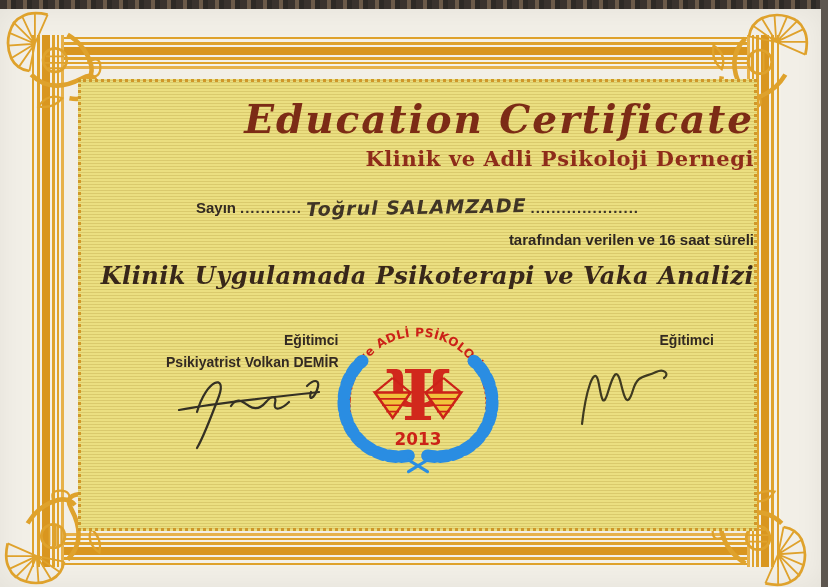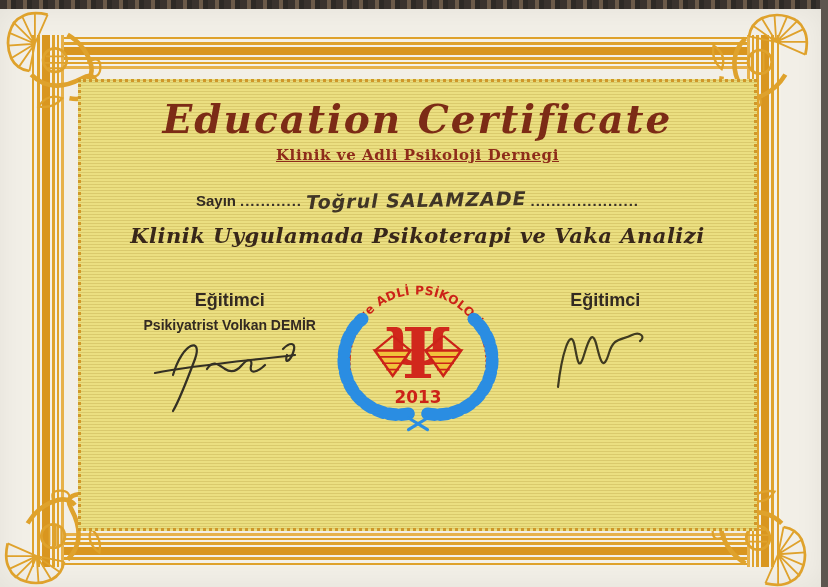--- a/index.html
+++ b/index.html
@@ -45,59 +45,59 @@
   .corner.bl{left:4px;bottom:0px;transform:rotate(270deg);}
 
   
   .panel{
     position:absolute;left:78px;top:70px;right:64px;bottom:56px;
     background:
       repeating-linear-gradient(180deg,
         rgba(189,168,74,.38) 0 1px, rgba(0,0,0,0) 1px 3px),
       #ebdf81;
     border:3px dotted #d0982a;
-    text-align:center;
+    text-align:right;
     color:#2f2721;
   }
 
   .title{
     margin-top:16px;
     font-family:"DejaVu Serif",serif;font-style:italic;font-weight:600;
     font-size:39px;color:#7c2b16;letter-spacing:2px;line-height:1.1;
   }
   .org{
     margin-top:5px;
     font-family:"DejaVu Serif",serif;font-weight:bold;
-    font-size:15px;color:#8e2c1a;letter-spacing:.6px;text-decoration:underline;
+    font-size:21px;color:#8e2c1a;letter-spacing:.6px;
   }
   .salutation{
     margin-top:24px;font-size:15px;font-weight:bold;color:#332a22;
     display:flex;justify-content:center;align-items:baseline;gap:4px;
   }
   .dots{letter-spacing:1px;font-weight:bold;color:#3a3128;}
   .recipient{
     font-family:"DejaVu Sans",sans-serif;font-style:italic;font-weight:600;
     font-size:19px;color:#403526;letter-spacing:1px;
     transform:rotate(-1deg) translateY(1px);display:inline-block;
   }
   .line1{margin-top:16px;font-size:15px;font-weight:bold;}
   .line2{margin-top:14px;font-size:15px;font-weight:bold;}
   .course{
     margin-top:13px;
     font-family:"DejaVu Serif",serif;font-style:italic;font-weight:bold;
-    font-size:21px;color:#38271a;letter-spacing:.5px;
+    font-size:24px;color:#38271a;letter-spacing:.5px;
   }
   .line3{margin-top:12px;font-size:15px;font-weight:bold;}
 
   .bottom-row{
     margin-top:18px;display:flex;justify-content:space-between;align-items:flex-start;
     padding:0 40px;
   }
   .sig-block{width:230px;padding-top:24px;}
-  .sig-role{font-size:18px;font-weight:bold;color:#332a22;}
+  .sig-role{font-size:14px;font-weight:bold;color:#332a22;}
   .sig-name{font-size:14px;font-weight:bold;color:#332a22;margin-top:6px;}
   .sig-scribble{margin-top:2px;}
 
   .seal{width:158px;margin-top:-6px;overflow:visible;}
 </style>
 </head>
 <body>
 
 <svg width="0" height="0" style="position:absolute">
   <defs>
@@ -146,20 +146,21 @@
     <div class="title">Education Certificate</div>
     <div class="org">Klinik ve Adli Psikoloji Dernegi</div>
 
     <div class="salutation">
       <span>Sayın</span>
       <span class="dots">............</span>
       <span class="recipient">Toğrul SALAMZADE</span>
       <span class="dots">.....................</span>
     </div>
 
+    <div class="line2">tarafından verilen ve 16 saat süreli</div>
     <div class="course">Klinik Uygulamada Psikoterapi ve Vaka Analizi</div>
 
     <div class="bottom-row">
 
       <div class="sig-block">
         <div class="sig-role">Eğitimci</div>
         <div class="sig-name">Psikiyatrist Volkan DEMİR</div>
         <svg class="sig-scribble" width="170" height="78" viewBox="0 0 170 78">
           <g fill="none" stroke="#343024" stroke-width="2.2" stroke-linecap="round">
             <path d="M28,40 C38,6 58,2 50,24 C44,40 34,66 28,76"></path>

